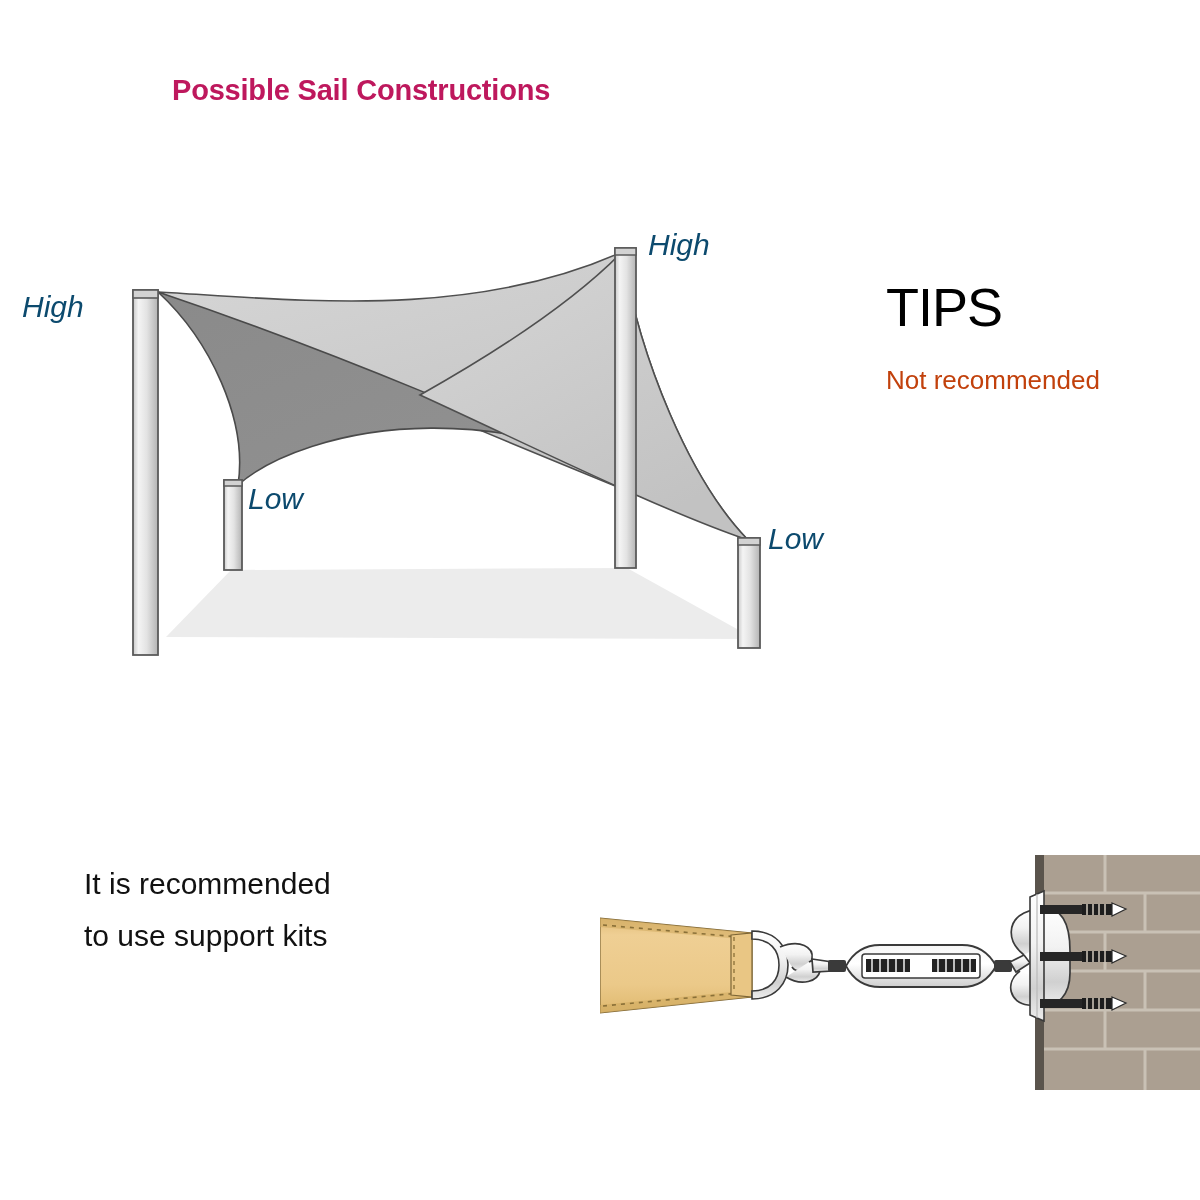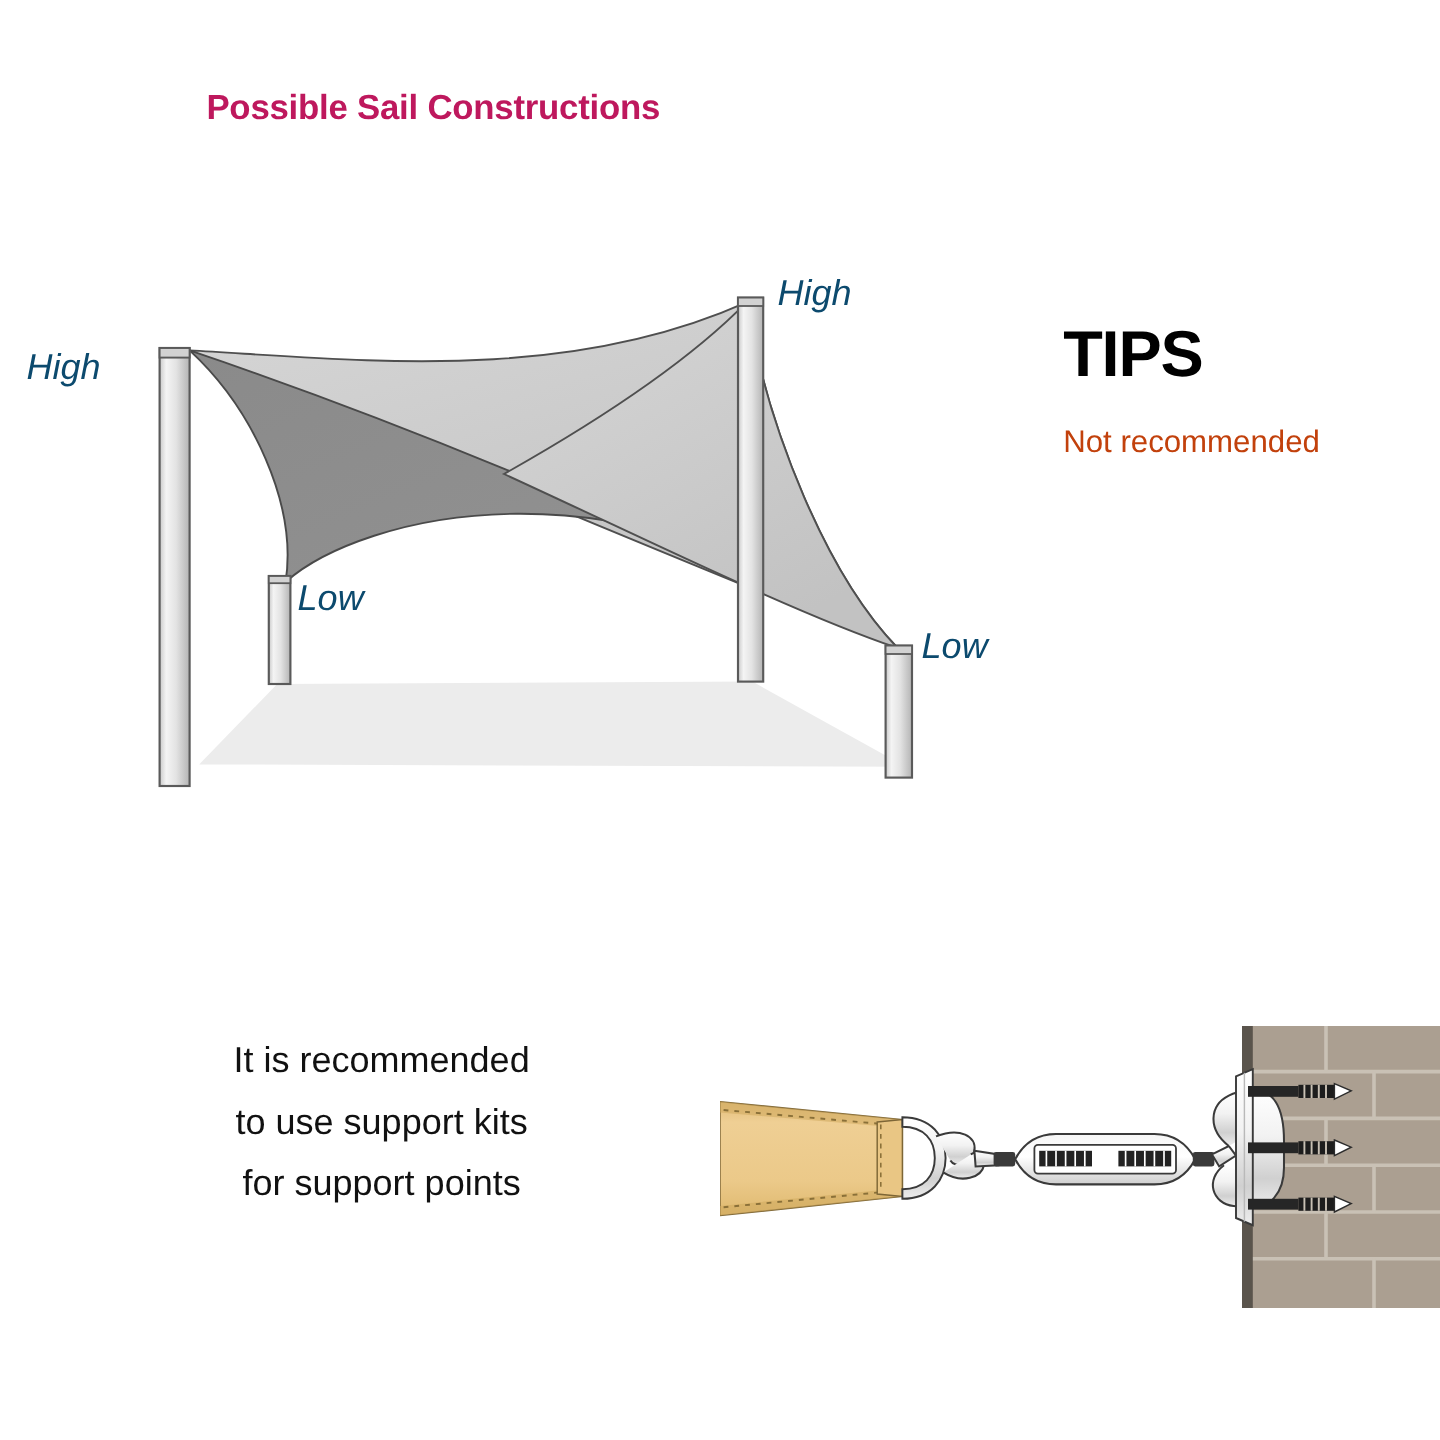--- a/index.html
+++ b/index.html
@@ -53,40 +53,39 @@
 
   
   #tips-panel {
     position: absolute;
     left: 886px;
     top: 268px;
     width: 300px;
   }
   #tips-heading {
     font-size: 54px;
-    font-weight: bold;
+    font-weight: normal;
     letter-spacing: -1px;
     line-height: 1;
     color: #000000;
-    margin: 0 0 28px 0;
+    margin: 12px 0 28px 0;
   }
   .tips-line {
     font-size: 26px;
     line-height: 1.42;
     color: #c2410c;
     white-space: nowrap;
   }
 
   
   #hardware-text {
     position: absolute;
-    left: 108px;
+    left: 84px;
     top: 858px;
     width: 420px;
-    text-align: center;
   }
   .hw-line {
     font-size: 30px;
     line-height: 1.72;
     color: #111111;
     white-space: nowrap;
   }
 
   
   #hardware-illustration {
@@ -167,21 +166,20 @@
 <div class="diagram-label" id="label-low-right">Low</div>
 
 <div id="tips-panel">
   <div id="tips-heading">TIPS</div>
   <div class="tips-line">Not recommended</div>
 </div>
 
 <div id="hardware-text">
   <div class="hw-line">It is recommended</div>
   <div class="hw-line">to use support kits</div>
-  <div class="hw-line">for support points</div>
 </div>
 
 <div id="hardware-illustration">
   <svg width="600" height="265" viewBox="0 0 600 265">
 
     <defs>
       <linearGradient id="fabricGrad" x1="0" y1="0" x2="0" y2="1">
         <stop offset="0%" stop-color="#e2bd79"></stop>
         <stop offset="18%" stop-color="#efcf94"></stop>
         <stop offset="70%" stop-color="#ebc989"></stop>

